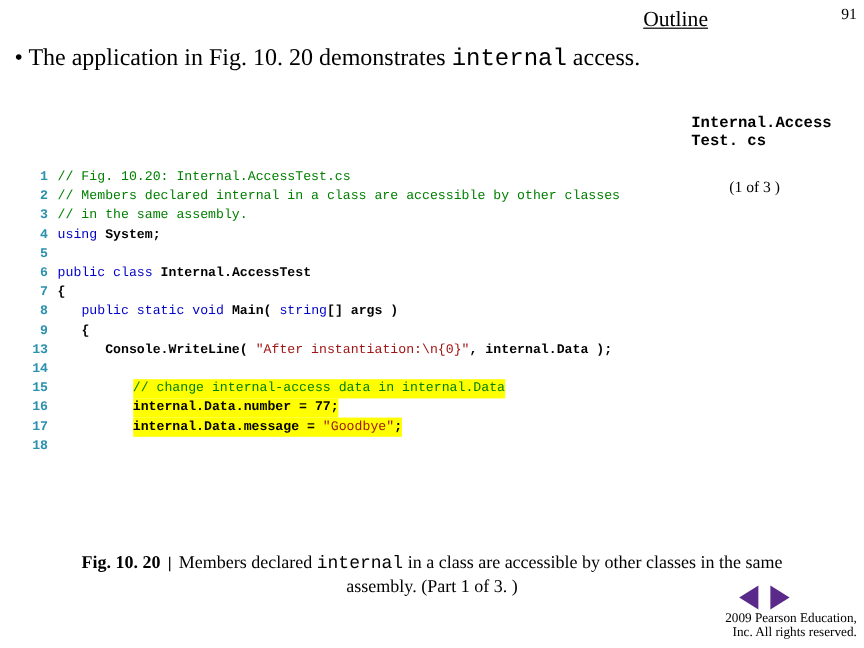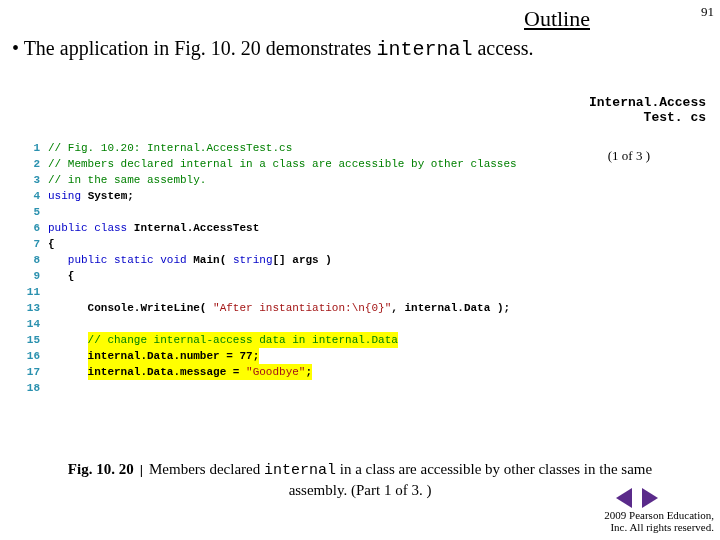--- a/index.html
+++ b/index.html
@@ -18,21 +18,21 @@
     position: relative;
     width: 720px;
     height: 540px;
   }
   .outline-link {
     position: absolute;
     top: 6px;
     right: 130px;
     color: #000;
     text-decoration: underline;
-    font-size: 22px;
+    font-size: 18px;
     font-family: "Times New Roman", serif;
   }
   .page-no {
     position: absolute;
     top: 4px;
     right: 6px;
     font-size: 13px;
   }
   .bullet-block {
     position: absolute;
@@ -49,21 +49,20 @@
   .mono { font-family: "Courier New", monospace; }
   .file-label {
     position: absolute;
     top: 96px;
     right: 14px;
     width: 130px;
     font-family: "Courier New", monospace;
     font-weight: bold;
     font-size: 13px;
     line-height: 1.15;
-    text-align: right;
   }
   .part-label {
     position: absolute;
     top: 148px;
     right: 70px;
     font-size: 13px;
     margin-left: 24px;
   }
   .code-box {
     position: absolute;
@@ -88,20 +87,21 @@
     user-select: none;
   }
   .cd { flex: 1; }
   .c-comment { color: #008000; text-align: center; }
   .c-key { color: #0000c8; }
   .c-str { color: #a31515; }
   .c-plain { color: #000; font-weight: bold; }
   .hl {
     background: #ffff00;
     display: inline-block;
+    margin-left: 23px;
   }
   .caption {
     position: absolute;
     left: 60px;
     top: 460px;
     width: 600px;
     font-size: 15px;
     text-align: center;
     line-height: 1.25;
   }
@@ -160,21 +160,20 @@
   <div class="code-box" id="code-box">
       <div class="code-row"><div class="ln">1</div><div class="cd"><span class="c-comment">// Fig. 10.20: Internal.AccessTest.cs</span></div></div>
       <div class="code-row"><div class="ln">2</div><div class="cd"><span class="c-comment">// Members declared internal in a class are accessible by other classes</span></div></div>
       <div class="code-row"><div class="ln">3</div><div class="cd"><span class="c-comment">// in the same assembly.</span></div></div>
       <div class="code-row"><div class="ln">4</div><div class="cd"><span class="c-key">using</span> <span class="c-plain">System;</span></div></div>
       <div class="code-row"><div class="ln">5</div><div class="cd"></div></div>
       <div class="code-row"><div class="ln">6</div><div class="cd"><span class="c-key">public class</span> <span class="c-plain">Internal.AccessTest</span></div></div>
       <div class="code-row"><div class="ln">7</div><div class="cd"><span class="c-plain">{</span></div></div>
       <div class="code-row"><div class="ln">8</div><div class="cd">   <span class="c-key">public static void</span> <span class="c-plain">Main(</span> <span class="c-key">string</span><span class="c-plain">[] args )</span></div></div>
       <div class="code-row"><div class="ln">9</div><div class="cd">   <span class="c-plain">{</span></div></div>
-      <div class="code-row"><div class="ln">11</div><div class="cd"></div></div>
       <div class="code-row"><div class="ln">13</div><div class="cd">      <span class="c-plain">Console.WriteLine( </span><span class="c-str">"After instantiation:\n{0}"</span><span class="c-plain">, internal.Data );</span></div></div>
       <div class="code-row"><div class="ln">14</div><div class="cd"></div></div>
       <div class="code-row"><div class="ln">15</div><div class="cd">      <span class="hl"><span class="c-comment">// change internal-access data in internal.Data</span></span></div></div>
       <div class="code-row"><div class="ln">16</div><div class="cd">      <span class="hl"><span class="c-plain">internal.Data.number = 77;</span></span></div></div>
       <div class="code-row"><div class="ln">17</div><div class="cd">      <span class="hl"><span class="c-plain">internal.Data.message = </span><span class="c-str">"Goodbye"</span><span class="c-plain">;</span></span></div></div>
       <div class="code-row"><div class="ln">18</div><div class="cd"></div></div>
     </div>
 
   <div class="caption">
     <span class="figno">Fig. 10. 20 </span><span class="pipe">|</span><span> Members declared </span><span class="mono">internal</span><span> in a class are accessible by other classes in the same assembly. (Part 1 of 3. )</span>

